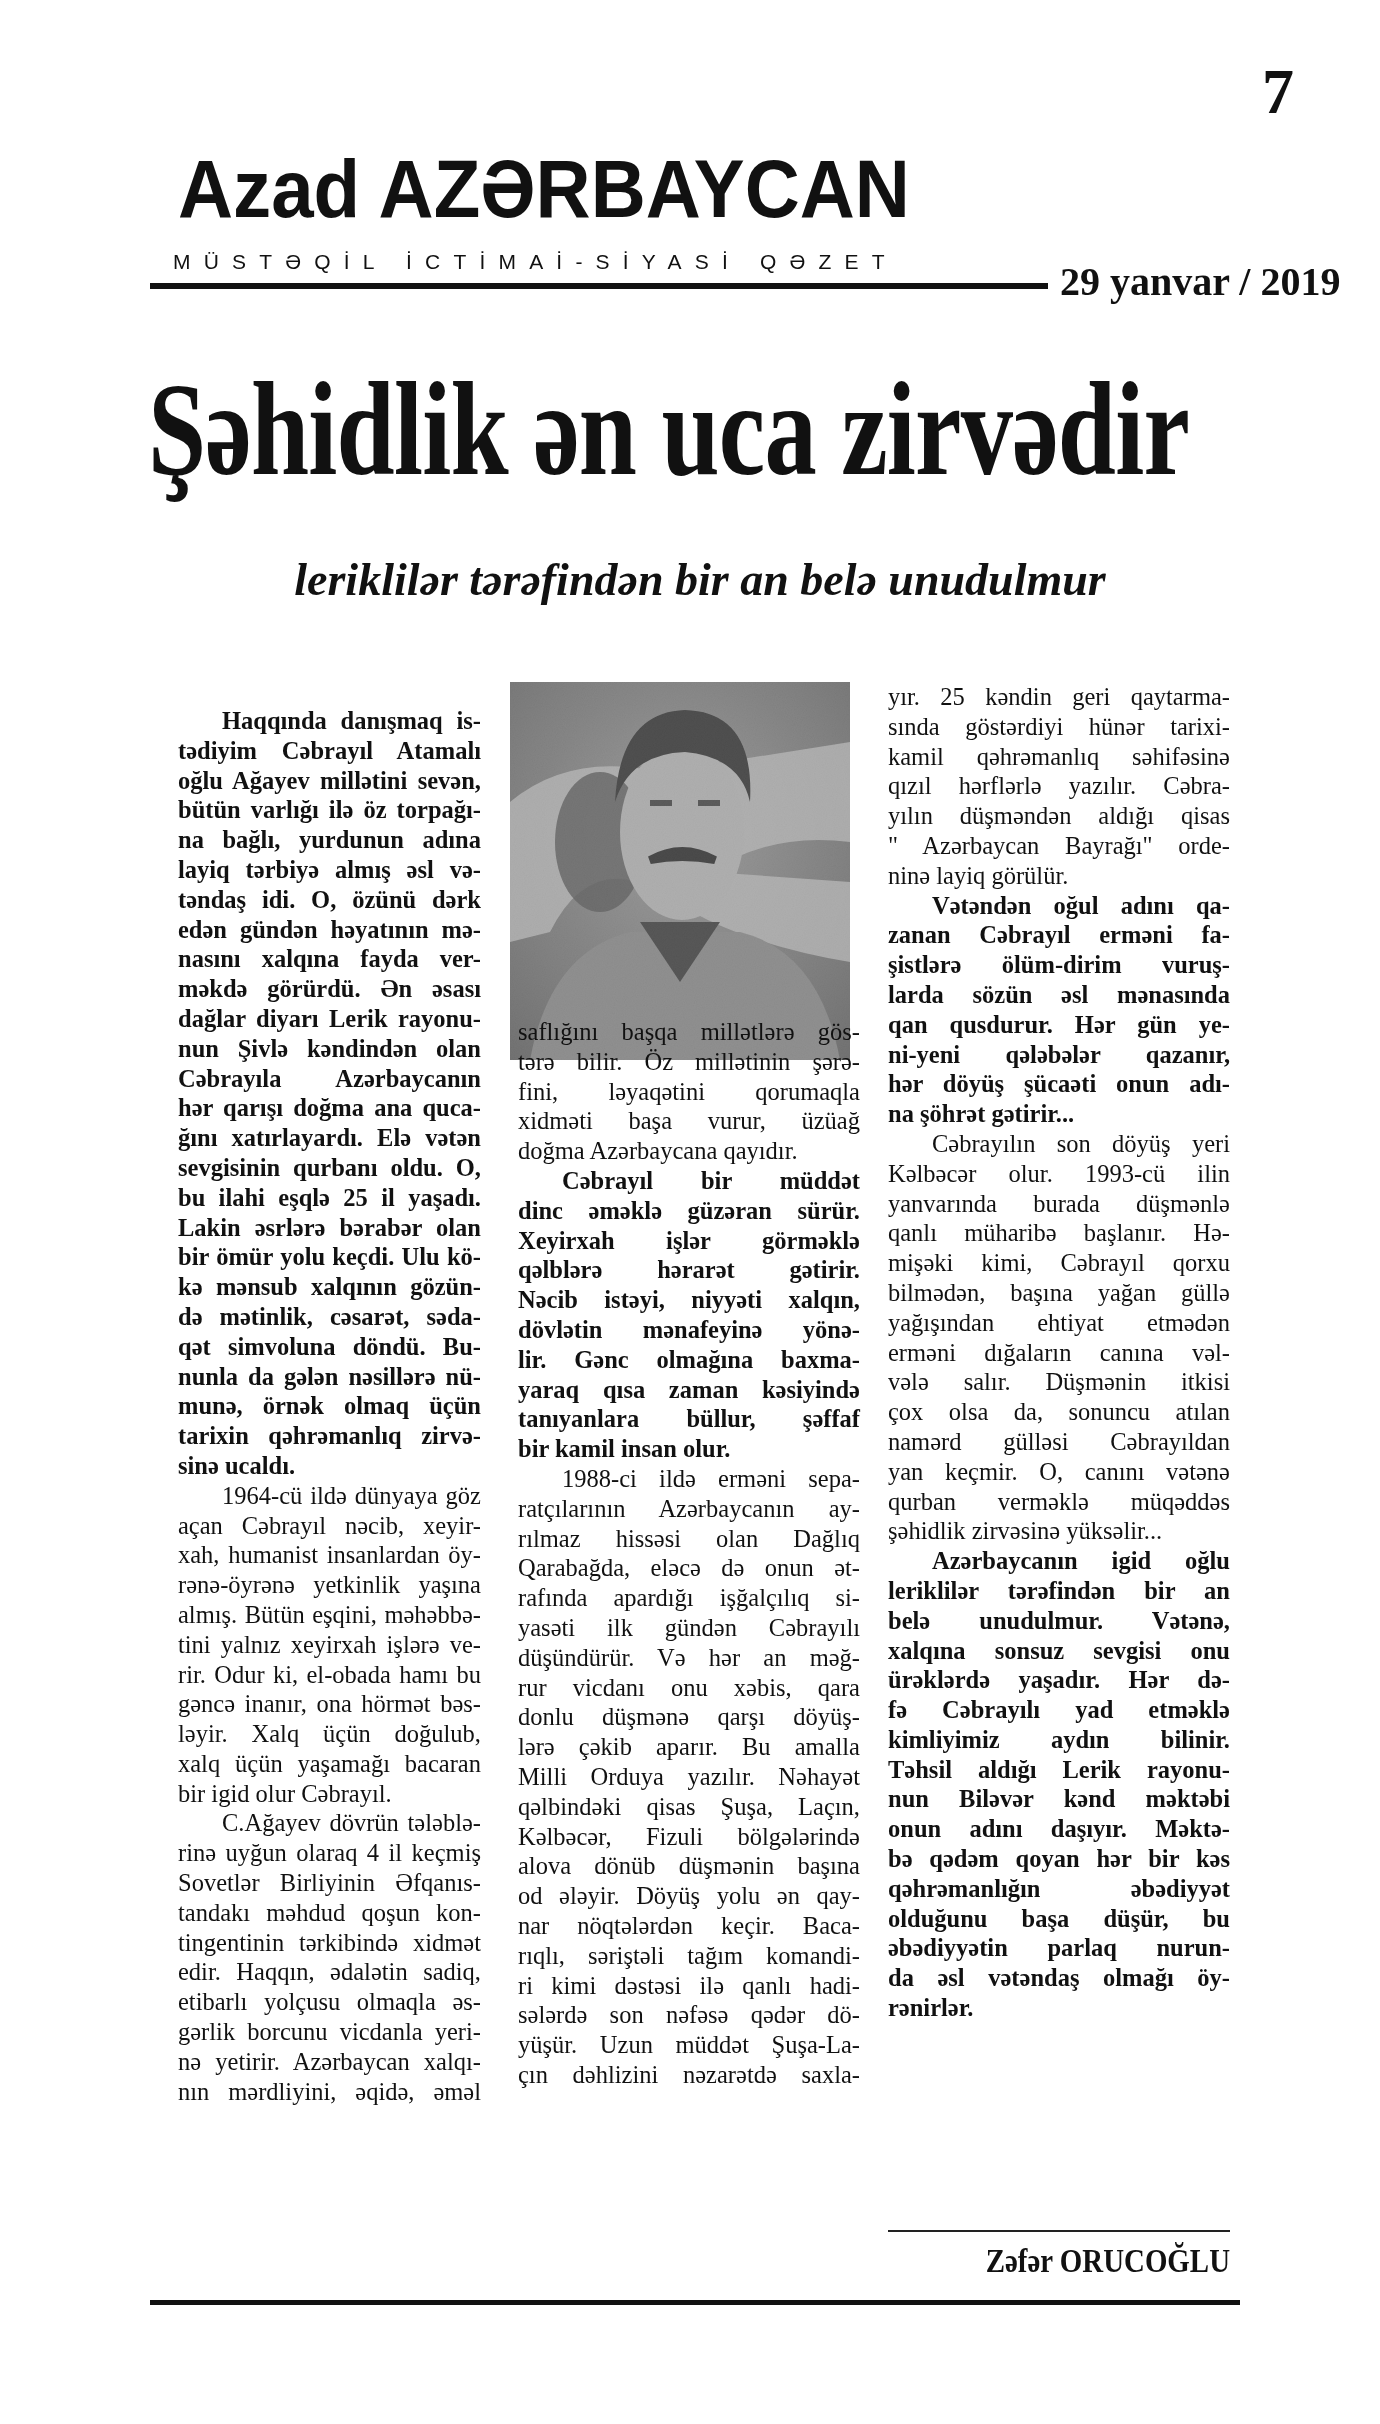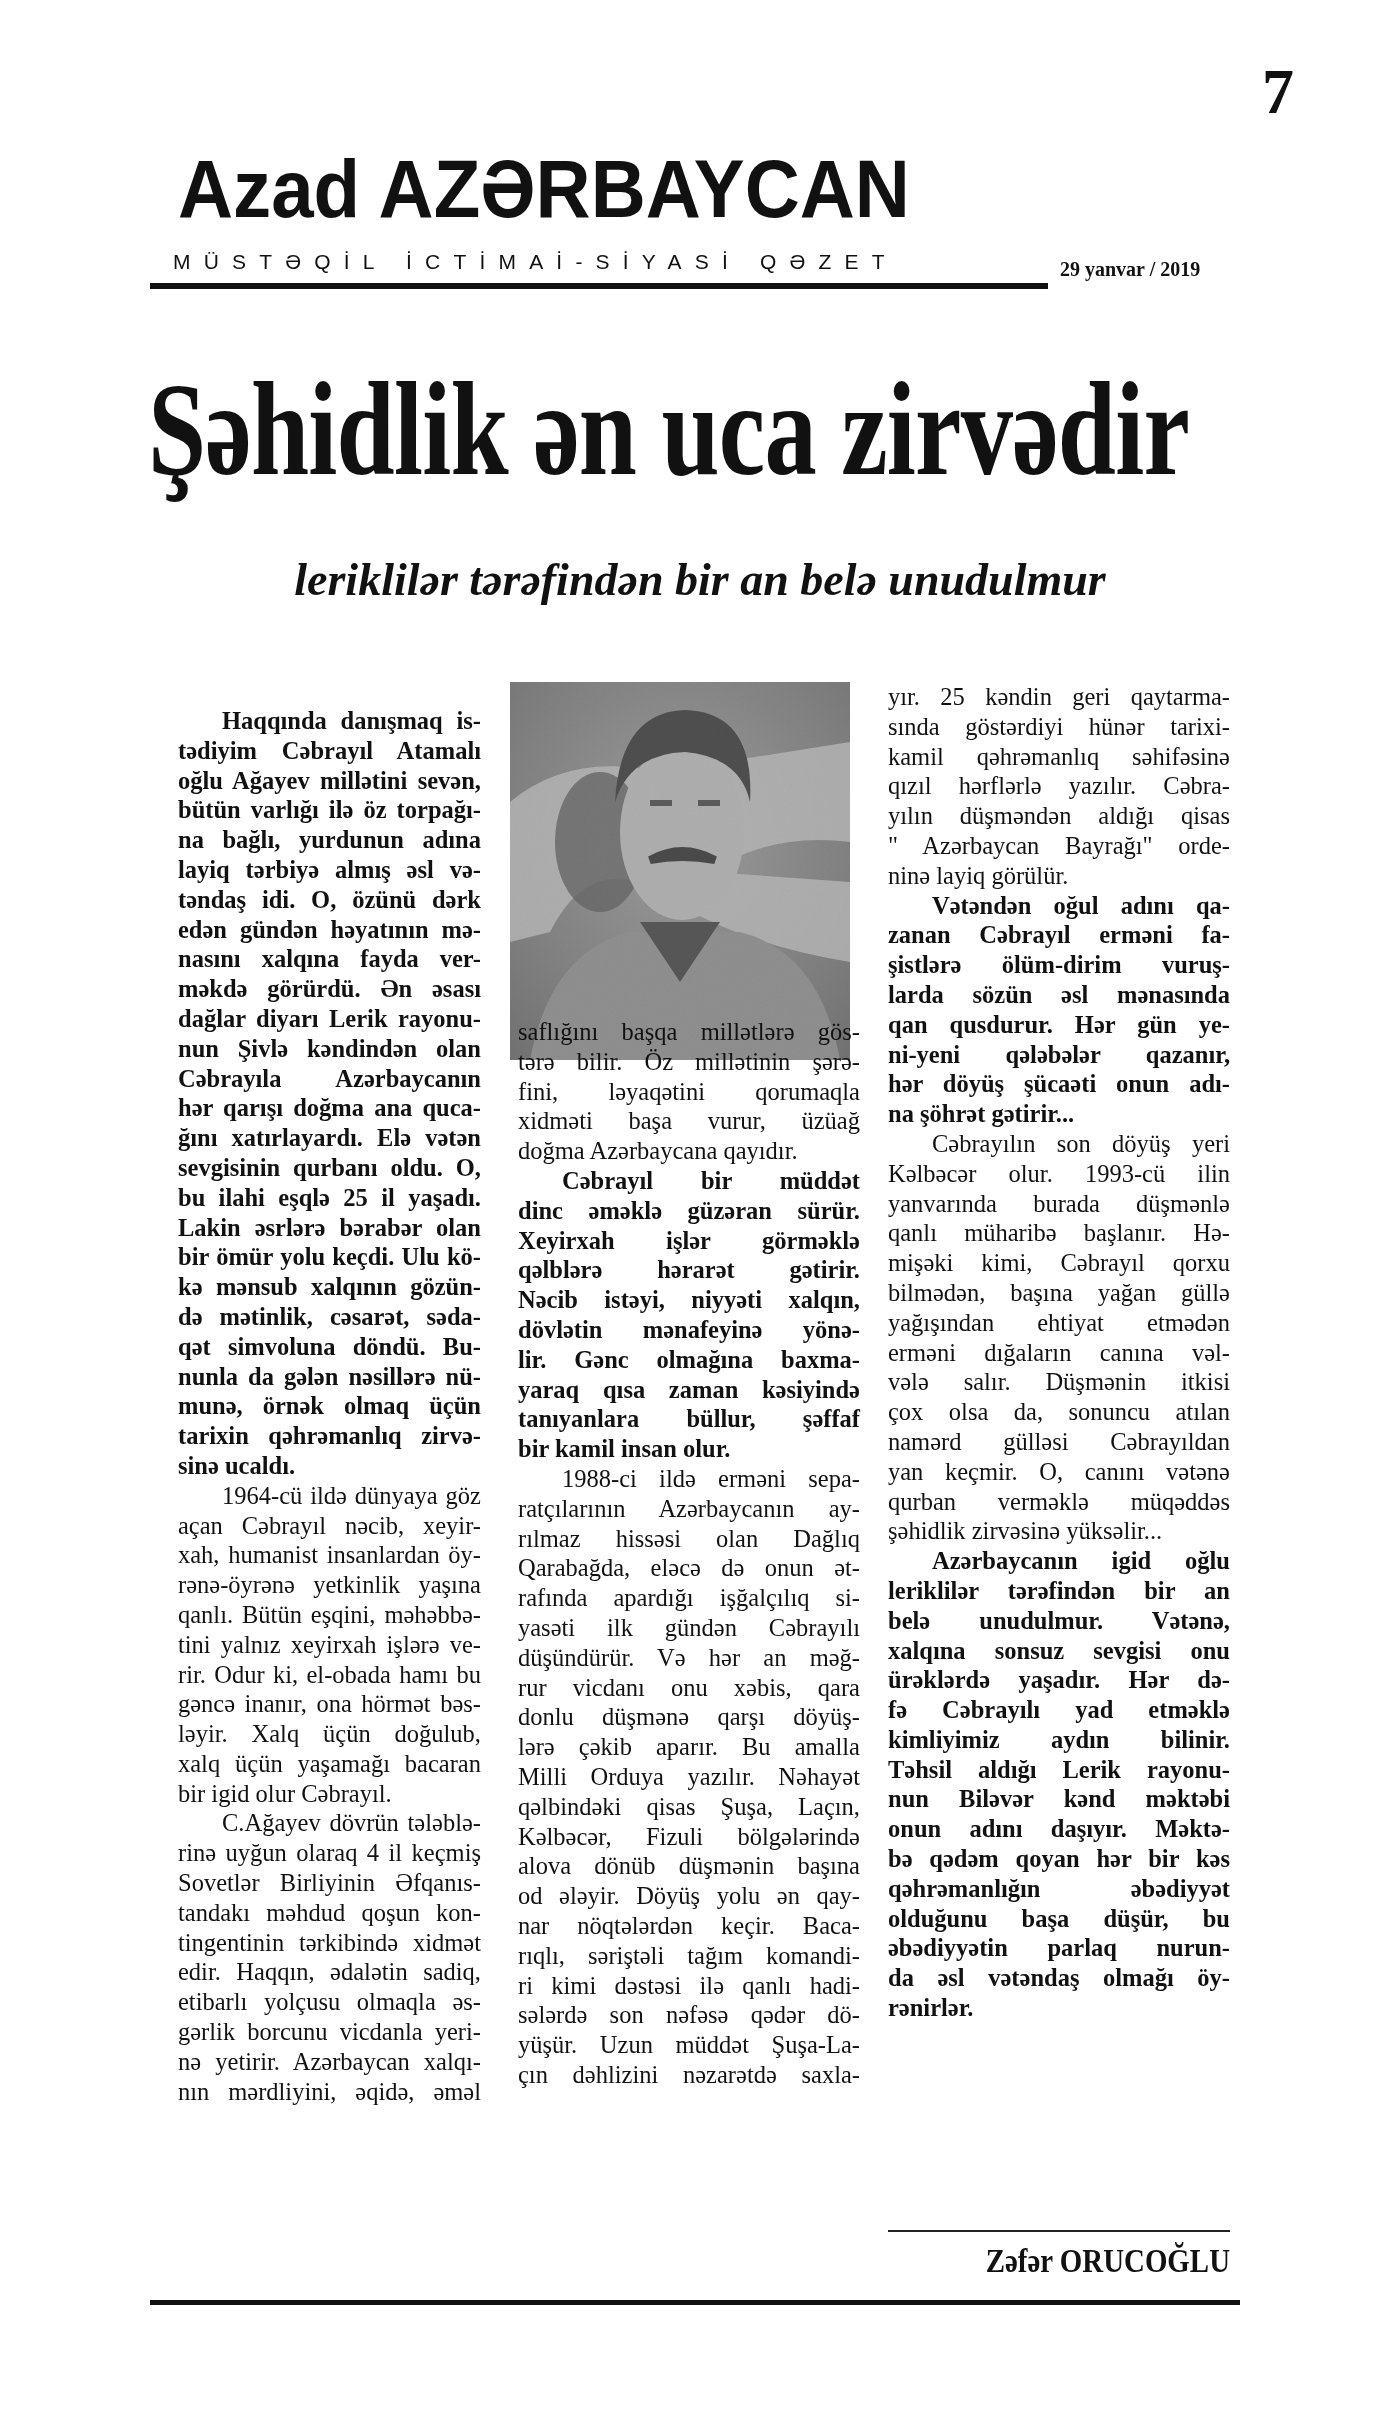--- a/index.html
+++ b/index.html
@@ -1,21 +1,21 @@
 <!DOCTYPE html>
 <html><head>
 <meta charset="utf-8">
 <style>
   html, body { margin: 0; padding: 0; background: #ffffff; }
   body { width: 1380px; height: 2424px; position: relative; overflow: hidden; color: #111; }
   .page-number { position: absolute; left: 1262px; top: 60px; font-family: "Liberation Serif", serif; font-weight: bold; font-size: 64px; line-height: 1; }
   .masthead-title { position: absolute; left: 178px; top: 148px; font-family: "Liberation Sans", sans-serif; font-weight: bold; font-size: 82px; letter-spacing: 0px; line-height: 1; transform: scaleX(0.93); transform-origin: left top; white-space: nowrap; }
   .masthead-sub { position: absolute; left: 158px; top: 250px; font-family: "Liberation Sans", sans-serif; font-size: 21px; letter-spacing: 13.2px; white-space: nowrap; margin-left: 15px; }
   .masthead-rule { position: absolute; left: 150px; top: 283px; width: 898px; height: 6px; background: #111; }
-  .issue-date { position: absolute; left: 1060px; top: 258px; font-family: "Liberation Serif", serif; font-weight: bold; font-size: 20px; white-space: nowrap; }
+  .issue-date { position: absolute; left: 1060px; top: 258px; font-family: "Liberation Serif", serif; font-weight: bold; font-size: 40px; white-space: nowrap; }
   .headline { position: absolute; left: 148px; top: 362px; width: 1100px; font-family: "Liberation Serif", serif; font-weight: bold; font-size: 134px; line-height: 1; white-space: nowrap; transform: scaleX(0.78); transform-origin: left top; letter-spacing: -1px; }
   .subheadline { position: absolute; left: 160px; top: 552px; width: 1080px; text-align: center; font-family: "Liberation Serif", serif; font-weight: bold; font-style: italic; font-size: 46px; line-height: 56px; }
   .col { position: absolute; font-family: "Liberation Serif", serif; font-size: 24.5px; line-height: 29.8px; }
   .col .ln { display: block; text-align: justify; text-align-last: justify; white-space: nowrap; height: 29.8px; }
   .col .ln.last { text-align-last: left; }
   .col .ln.ind { padding-left: 44px; }
   .col .b { font-weight: bold; }
   .col1 { left: 178px; top: 682px; width: 303px; margin-top: 24px; }
   .col2 { left: 510px; top: 1017px; width: 342px; margin-left: 8px; }
   .col3 { left: 888px; top: 682px; width: 342px; }
@@ -96,21 +96,21 @@
     <span class="ln b">də mətinlik, cəsarət, səda-</span>
     <span class="ln b">qət simvoluna döndü. Bu-</span>
     <span class="ln b">nunla da gələn nəsillərə nü-</span>
     <span class="ln b">munə, örnək olmaq üçün</span>
     <span class="ln b">tarixin qəhrəmanlıq zirvə-</span>
     <span class="ln b last">sinə ucaldı.</span>
     <span class="ln ind">1964-cü ildə dünyaya göz</span>
     <span class="ln">açan Cəbrayıl nəcib, xeyir-</span>
     <span class="ln">xah, humanist insanlardan öy-</span>
     <span class="ln">rənə-öyrənə yetkinlik yaşına</span>
-    <span class="ln">qanlı. Bütün eşqini, məhəbbə-</span>
+    <span class="ln">almış. Bütün eşqini, məhəbbə-</span>
     <span class="ln">tini yalnız xeyirxah işlərə ve-</span>
     <span class="ln">rir. Odur ki, el-obada hamı bu</span>
     <span class="ln">gəncə inanır, ona hörmət bəs-</span>
     <span class="ln">ləyir. Xalq üçün doğulub,</span>
     <span class="ln">xalq üçün yaşamağı bacaran</span>
     <span class="ln last">bir igid olur Cəbrayıl.</span>
     <span class="ln ind">C.Ağayev dövrün tələblə-</span>
     <span class="ln">rinə uyğun olaraq 4 il keçmiş</span>
     <span class="ln">Sovetlər Birliyinin Əfqanıs-</span>
     <span class="ln">tandakı məhdud qoşun kon-</span>

